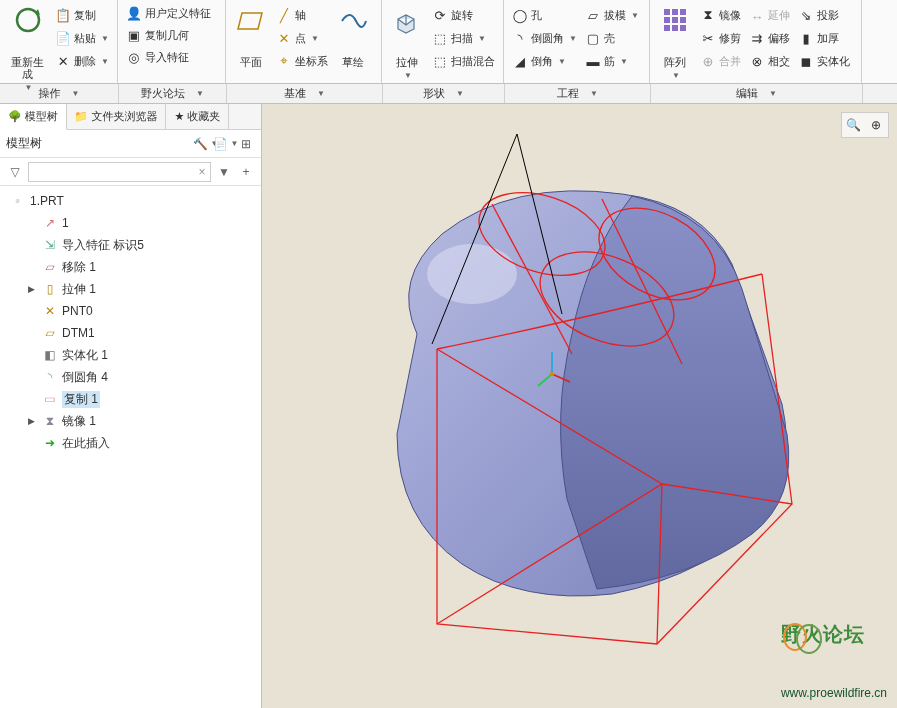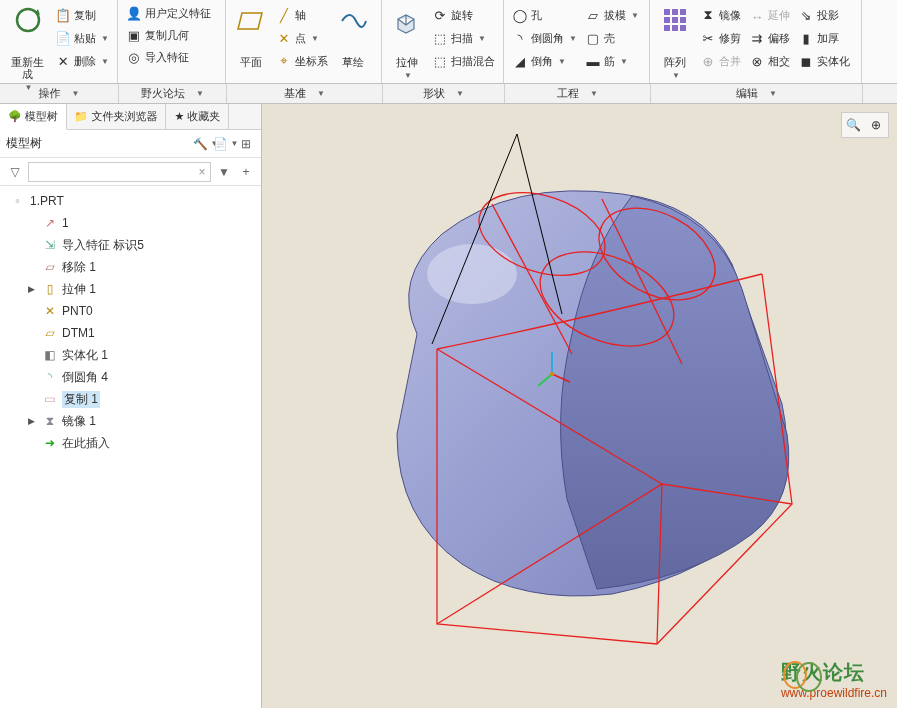--- a/index.html
+++ b/index.html
@@ -42,21 +42,21 @@
 
 .viewport { flex: 1; background: #e8e2d4; position: relative; }
 .viewport svg { position: absolute; top: 0; left: 0; }
 .vp-tools { position: absolute; top: 8px; right: 8px; display: flex; gap: 2px; background: rgba(255,255,255,0.7); padding: 2px; border: 1px solid #ccc; }
 .vp-tool { width: 20px; height: 20px; display: flex; align-items: center; justify-content: center; cursor: pointer; }
 
 .watermark { position: absolute; bottom: 8px; right: 10px; display: flex; align-items: center; gap: 8px; }
 .wm-logo { width: 42px; height: 34px; }
 .wm-text { display: flex; flex-direction: column; }
 .wm-title { font-size: 20px; color: #3d8b3d; font-weight: bold; letter-spacing: 1px; }
-.wm-url { font-size: 12px; color: #c2410c; }
+.wm-url { font-size: 12px; color: #14532d; margin-top: 38px; }
 </style>
 </head>
 <body>
 
 <div class="ribbon">
 
   <div class="ribbon-group big" style="width:118px">
     <div class="big-btn">
       <span class="ic">
           <svg width="30" height="30">

